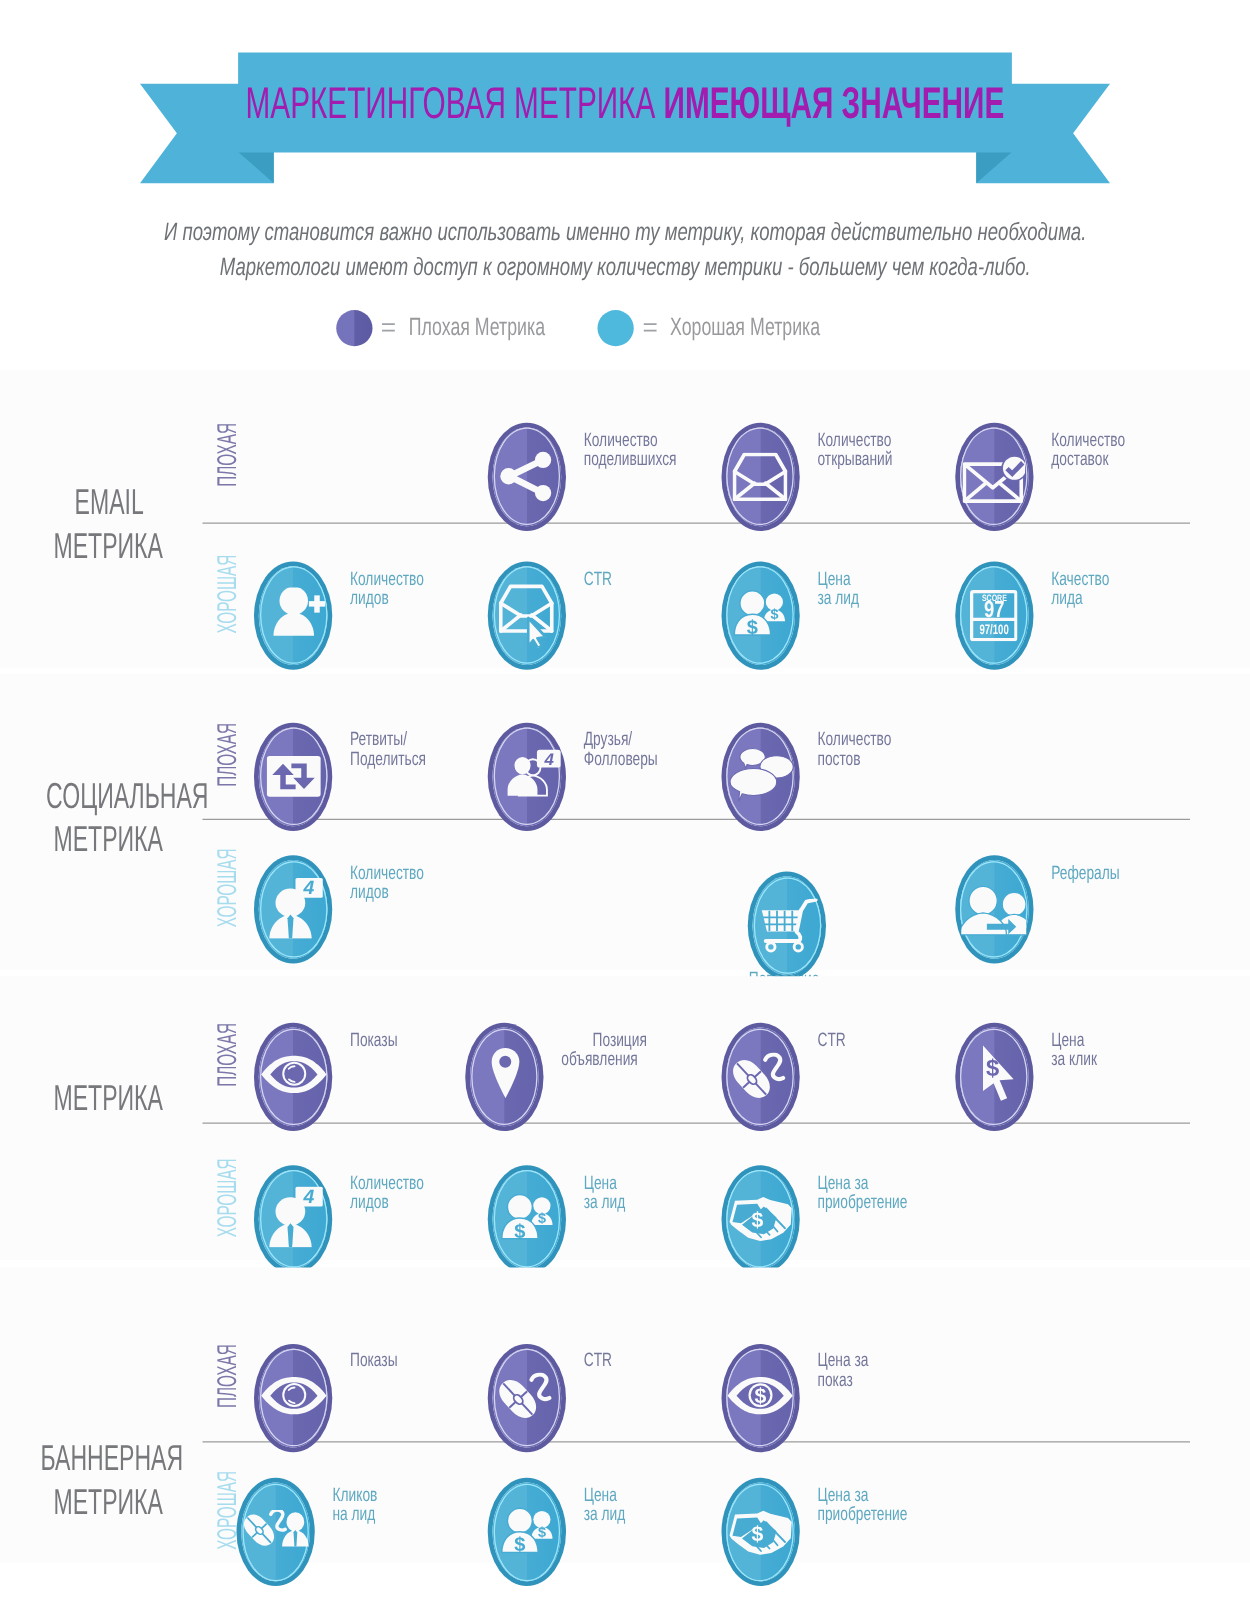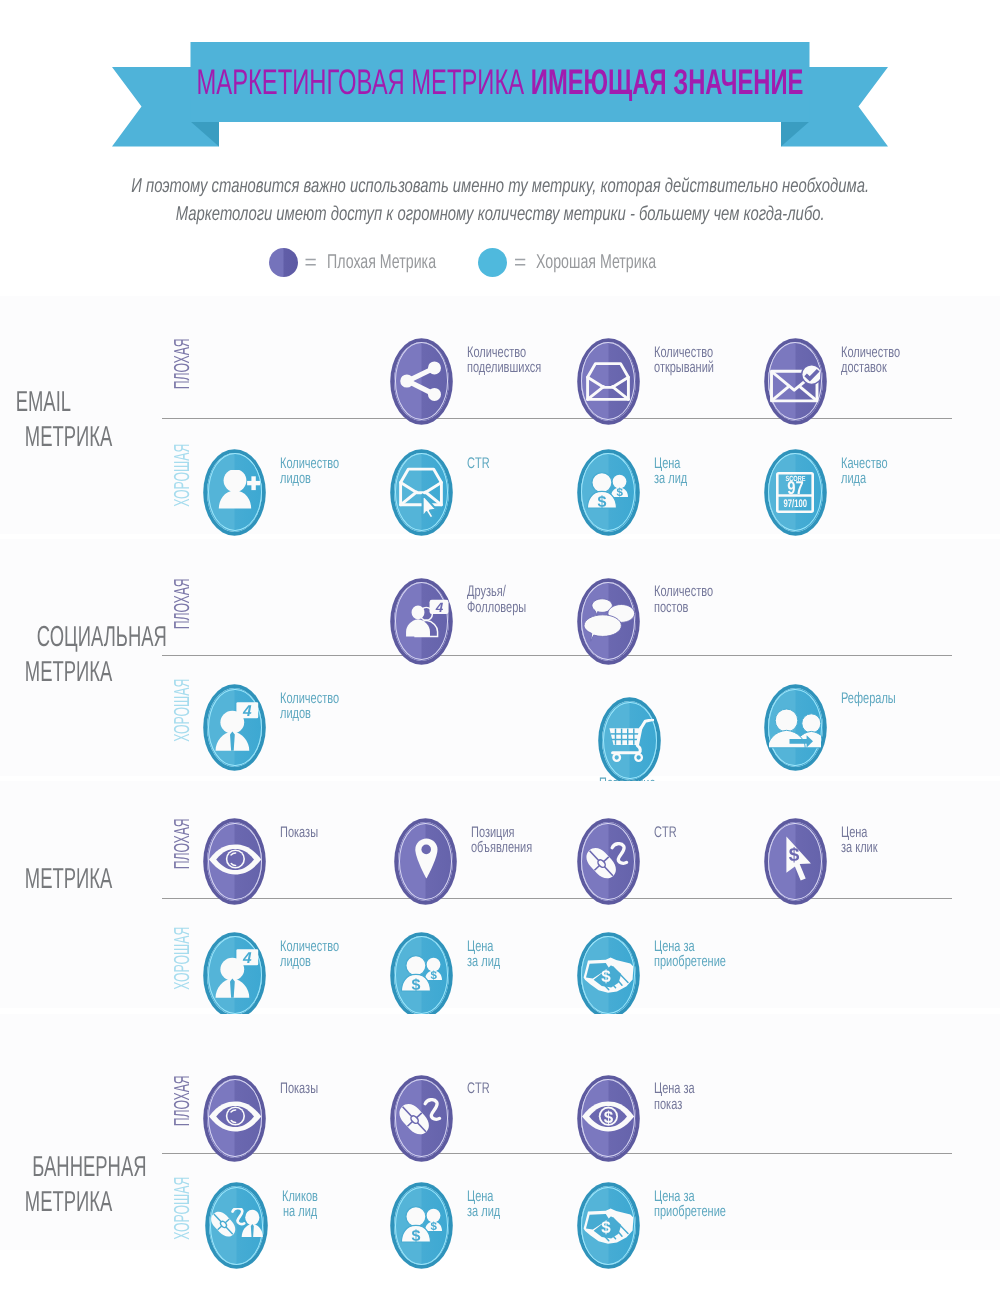--- a/index.html
+++ b/index.html
@@ -30,21 +30,21 @@
   .legend{position:absolute;left:0;top:247px;width:1000px;height:30px;}
   .legend-item{position:absolute;top:0;height:30px;display:flex;align-items:center;}
   .legend-dot{width:29px;height:29px;border-radius:50%;flex:none;}
   .legend-eq{color:#9fa3a8;font-size:21px;line-height:21px;margin-left:7px;}
   .legend-text{color:#97999c;font-size:20px;line-height:22px;margin-left:10px;}
   .legend-text .cond{transform:scaleX(0.71);}
 
   
   .section{position:absolute;left:0;width:1000px;}
   .sec-bg{position:absolute;left:0;top:0;width:1000px;height:100%;background:#fcfcfd;}
-  .sec-title{position:absolute;left:0;width:174px;text-align:left;color:#76787b;
+  .sec-title{position:absolute;left:0;width:174px;text-align:center;color:#76787b;
      font-size:28.9px;line-height:35px;}
   .sec-title .cond{transform:scaleX(0.638);transform-origin:center center;}
   .divider{position:absolute;left:162px;width:790px;height:1px;background:#9b9b9b;}
 
   
   .row{position:absolute;left:0;width:1000px;height:88px;}
   .vlabel{position:absolute;width:120px;height:22px;left:121.7px;top:33px;
      font-size:21.7px;line-height:22px;text-align:center;
      transform:rotate(-90deg);transform-origin:center center;}
   .vlabel .cond{transform:scaleX(0.565);transform-origin:center center;}
@@ -239,20 +239,33 @@
       </div>
       <div class="section" style="top: 0px; height: 1294px;">
         <div class="sec-bg" style="top: 539px; height: 237px;"></div>
         <div class="sec-title" style="top: 620px;">
           <div><span class="cond" style="transform-origin: center center;">СОЦИАЛЬНАЯ</span></div>
           <div><span class="cond" style="transform-origin: center center;">МЕТРИКА</span></div>
         </div>
         <div class="divider" style="top: 655px;"></div>
         <div class="row" style="top: 559.7px;">
           <div class="vlabel bad"><span class="cond" style="transform-origin: center center;">ПЛОХАЯ</span></div>
+          <div class="cell" style="left: 207.3px;">
+            <div class="bubble bad">
+              <svg width="44" height="34" viewBox="0 0 44 34">
+      <rect x="0.5" y="0.8" width="43" height="32.6" rx="2.2" fill="#fafafa"></rect>
+      <path d="M11.2 16.0 H4.8 L13.4 7.0 L22.0 16.0 H15.6 V23.6 H23.5 V27.4 H11.2 Z" fill="#6b68b0"></path>
+      <path d="M32.4 18.2 H38.8 L30.2 27.2 L21.6 18.2 H28.0 V10.6 H20.1 V6.8 H32.4 Z" fill="#6b68b0"></path>
+              </svg>
+            </div>
+            <div class="celltext bad">
+              <div><span class="cond">Ретвиты/</span></div>
+              <div><span class="cond">Поделиться</span></div>
+            </div>
+          </div>
           <div class="cell" style="left: 394px;">
             <div class="bubble bad">
               <svg width="55" height="45" viewBox="0 0 55 45" style="margin-left:7px;margin-bottom:4px">
       <path d="M29.0 8.6 a7.0 7.4 0 0 0 0 14.8 a7.0 7.4 0 0 0 0 -14.8 Z" fill="none" stroke="#fafafa" stroke-width="1.7"></path>
       <path d="M29.0 23.4 C21.2 24.6 16.1 30.6 16.1 36.5 V42.0 H41.9 V36.5 C41.9 30.6 36.8 24.6 29.0 23.4 Z" fill="none" stroke="#fafafa" stroke-width="1.7"></path>
       <path d="M19.5 6.5 a7.4 7.9 0 0 0 0 15.8 a7.4 7.9 0 0 0 0 -15.8 Z" fill="#fafafa"></path>
       <path d="M19.5 22.3 C11.2 23.5 5.8 30.0 5.8 36.5 V42.0 H33.2 V36.5 C33.2 30.0 27.8 23.5 19.5 22.3 Z" fill="#fafafa"></path>
       <rect x="32.7" y="0" width="21.8" height="16.2" rx="2.6" fill="#fafafa"></rect>
       <text x="44" y="13.8" font-family="Liberation Sans, sans-serif" font-size="15.5" font-weight="700" font-style="italic" fill="#6b68b0" text-anchor="middle">4</text>
               </svg>
@@ -356,21 +369,21 @@
       <circle cx="27.4" cy="15.0" r="8.0" fill="#6b68b0"></circle>
       <path d="M23.0 11.0 a6.0 6.0 0 0 1 4.6 -2.0" fill="none" stroke="#fafafa" stroke-width="1.5" stroke-linecap="round"></path>
       <path d="M23.2 19.5 a6.0 6.0 0 0 0 4.4 2.0" fill="none" stroke="#fafafa" stroke-width="1.5" stroke-linecap="round"></path>
               </svg>
             </div>
             <div class="celltext bad">
               <div><span class="cond">Показы</span></div>
               <div><span class="cond">&nbsp;</span></div>
             </div>
           </div>
-          <div class="cell" style="left: 398px;">
+          <div class="cell" style="left: 376px; text-align: right;">
             <div class="bubble bad">
               <svg width="23" height="41" viewBox="0 0 23 41" style="margin-left:2px;margin-bottom:6.7px">
       <path d="M11.4 0.4 C5.1 0.4 0.3 5.4 0.3 11.4 C0.3 20.3 11.4 40.5 11.4 40.5
                C11.4 40.5 22.5 20.3 22.5 11.4 C22.5 5.4 17.7 0.4 11.4 0.4 Z" fill="#fafafa"></path>
       <circle cx="11.2" cy="11.4" r="4.8" fill="#6b68b0"></circle>
               </svg>
             </div>
             <div class="celltext bad">
               <div><span class="cond">Позиция</span></div>
               <div><span class="cond">объявления</span></div>
@@ -531,21 +544,21 @@
               </svg>
             </div>
             <div class="celltext bad">
               <div><span class="cond">Цена за</span></div>
               <div><span class="cond">показ</span></div>
             </div>
           </div>
         </div>
         <div class="row" style="top: 1164.1px;">
           <div class="vlabel good"><span class="cond" style="transform-origin: center center;">ХОРОШАЯ</span></div>
-          <div class="cell" style="left: 209px; text-align: center;">
+          <div class="cell" style="left: 193px;">
             <div class="bubble good">
               <svg width="53" height="30" viewBox="0 0 53 30" style="margin-bottom:4.5px">
       <g transform="rotate(-43 13.5 16.4)">
         <path d="M13.5 1.8 C18.6 1.8 21.7 6.3 21.7 12.0 L21.7 19.6 C21.7 25.6 18.3 30.4 13.5 30.4
                  C8.7 30.4 5.3 25.6 5.3 19.6 L5.3 12.0 C5.3 6.3 8.4 1.8 13.5 1.8 Z" fill="#fafafa"></path>
         <g stroke="#47abd2" stroke-width="1.4">
                     <line x1="13.5" y1="2.2" x2="13.5" y2="30.0"></line>
                     <line x1="5.5" y1="16.4" x2="21.5" y2="16.4"></line>
                   </g>
         <ellipse cx="13.5" cy="16.4" rx="2.4" ry="3.5" fill="#fafafa" stroke="#47abd2" stroke-width="1.3"></ellipse>

